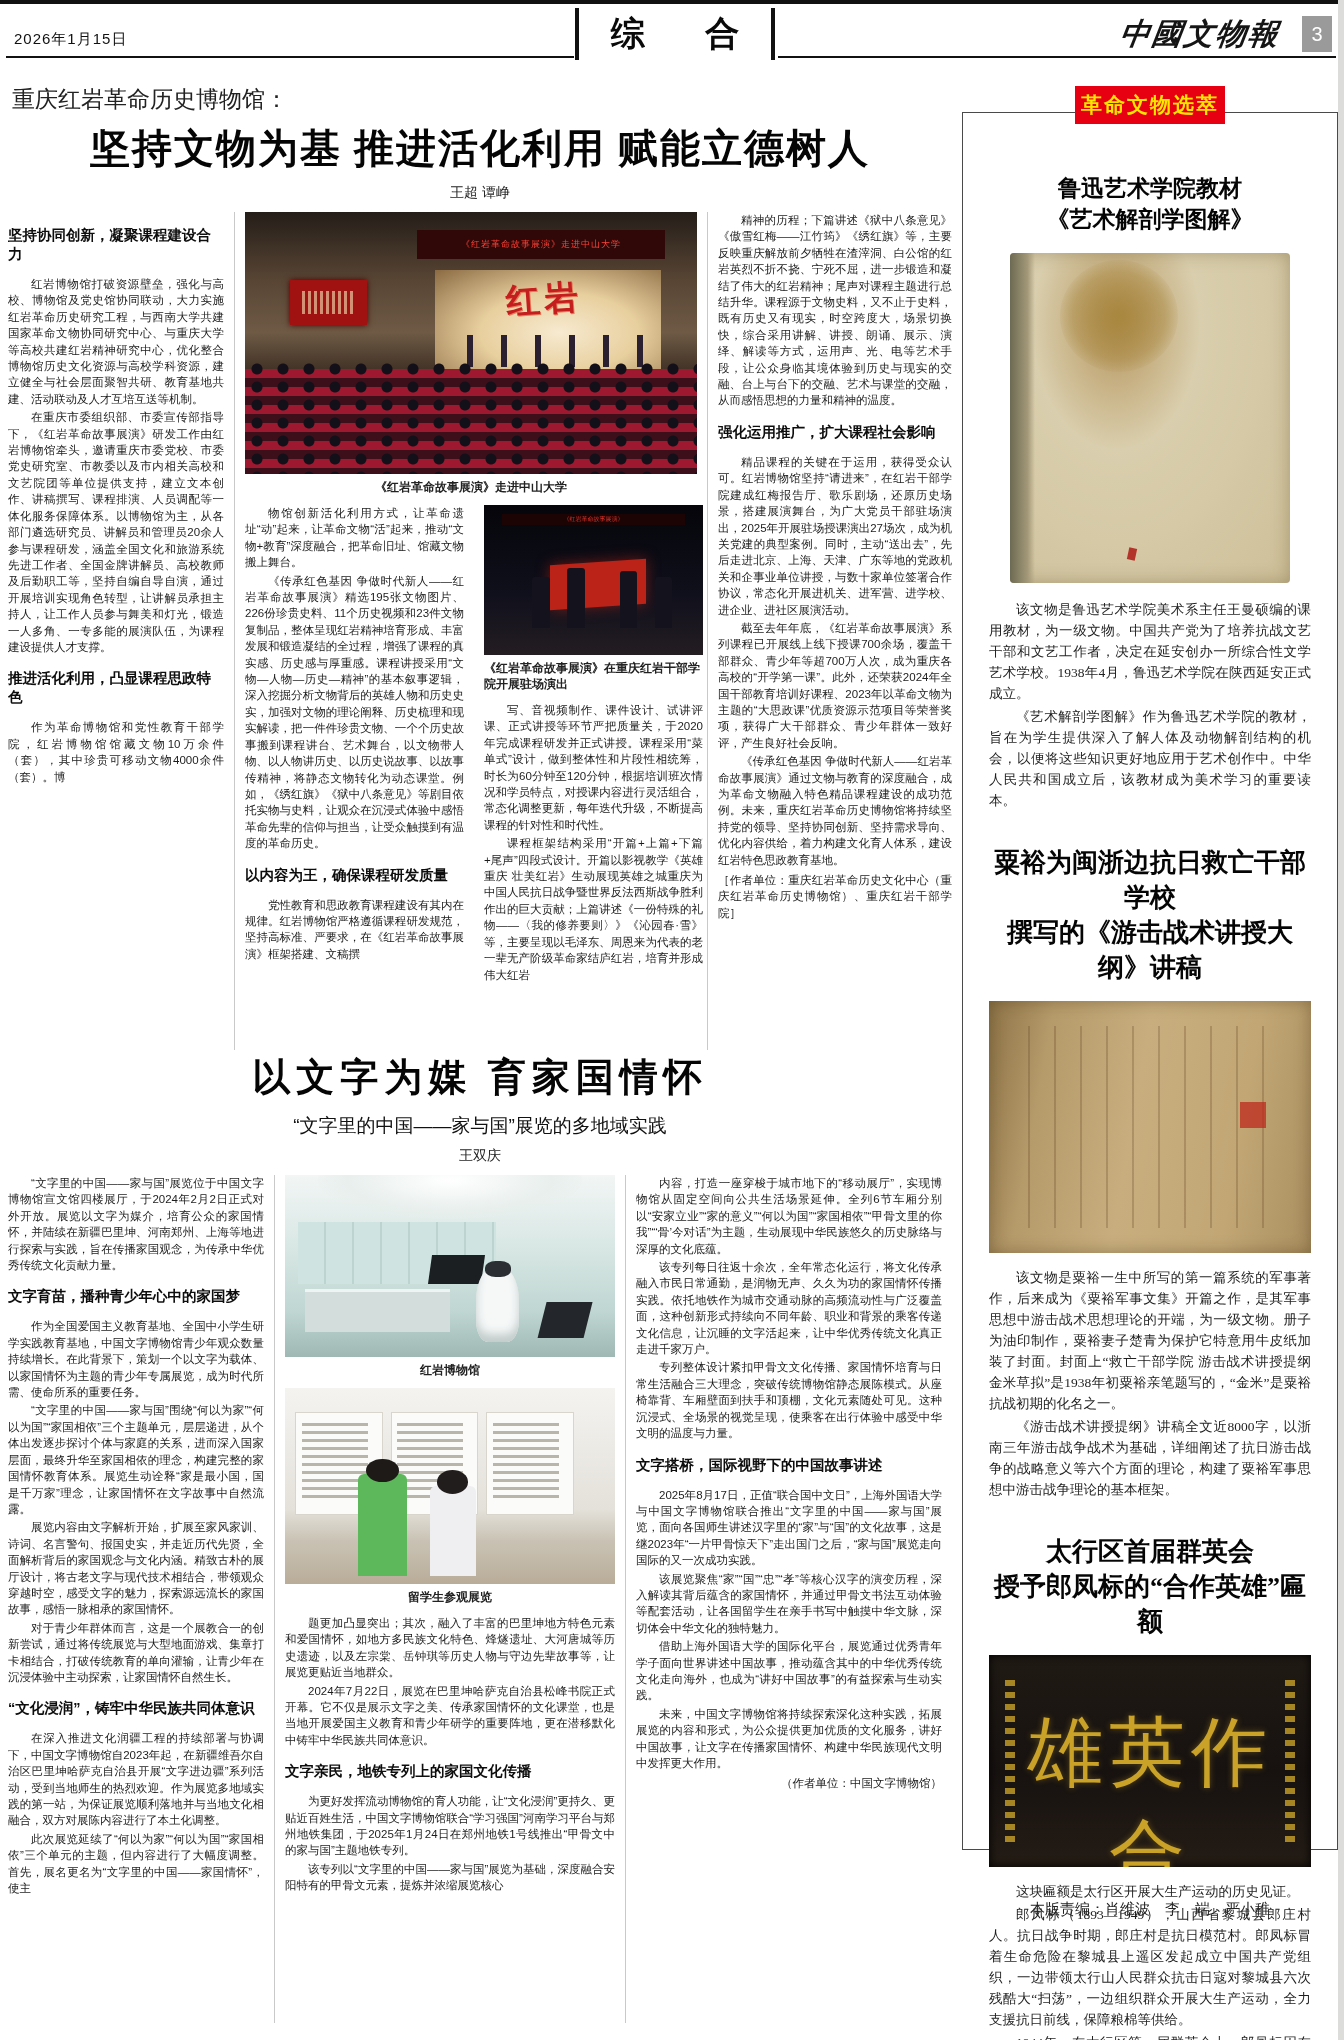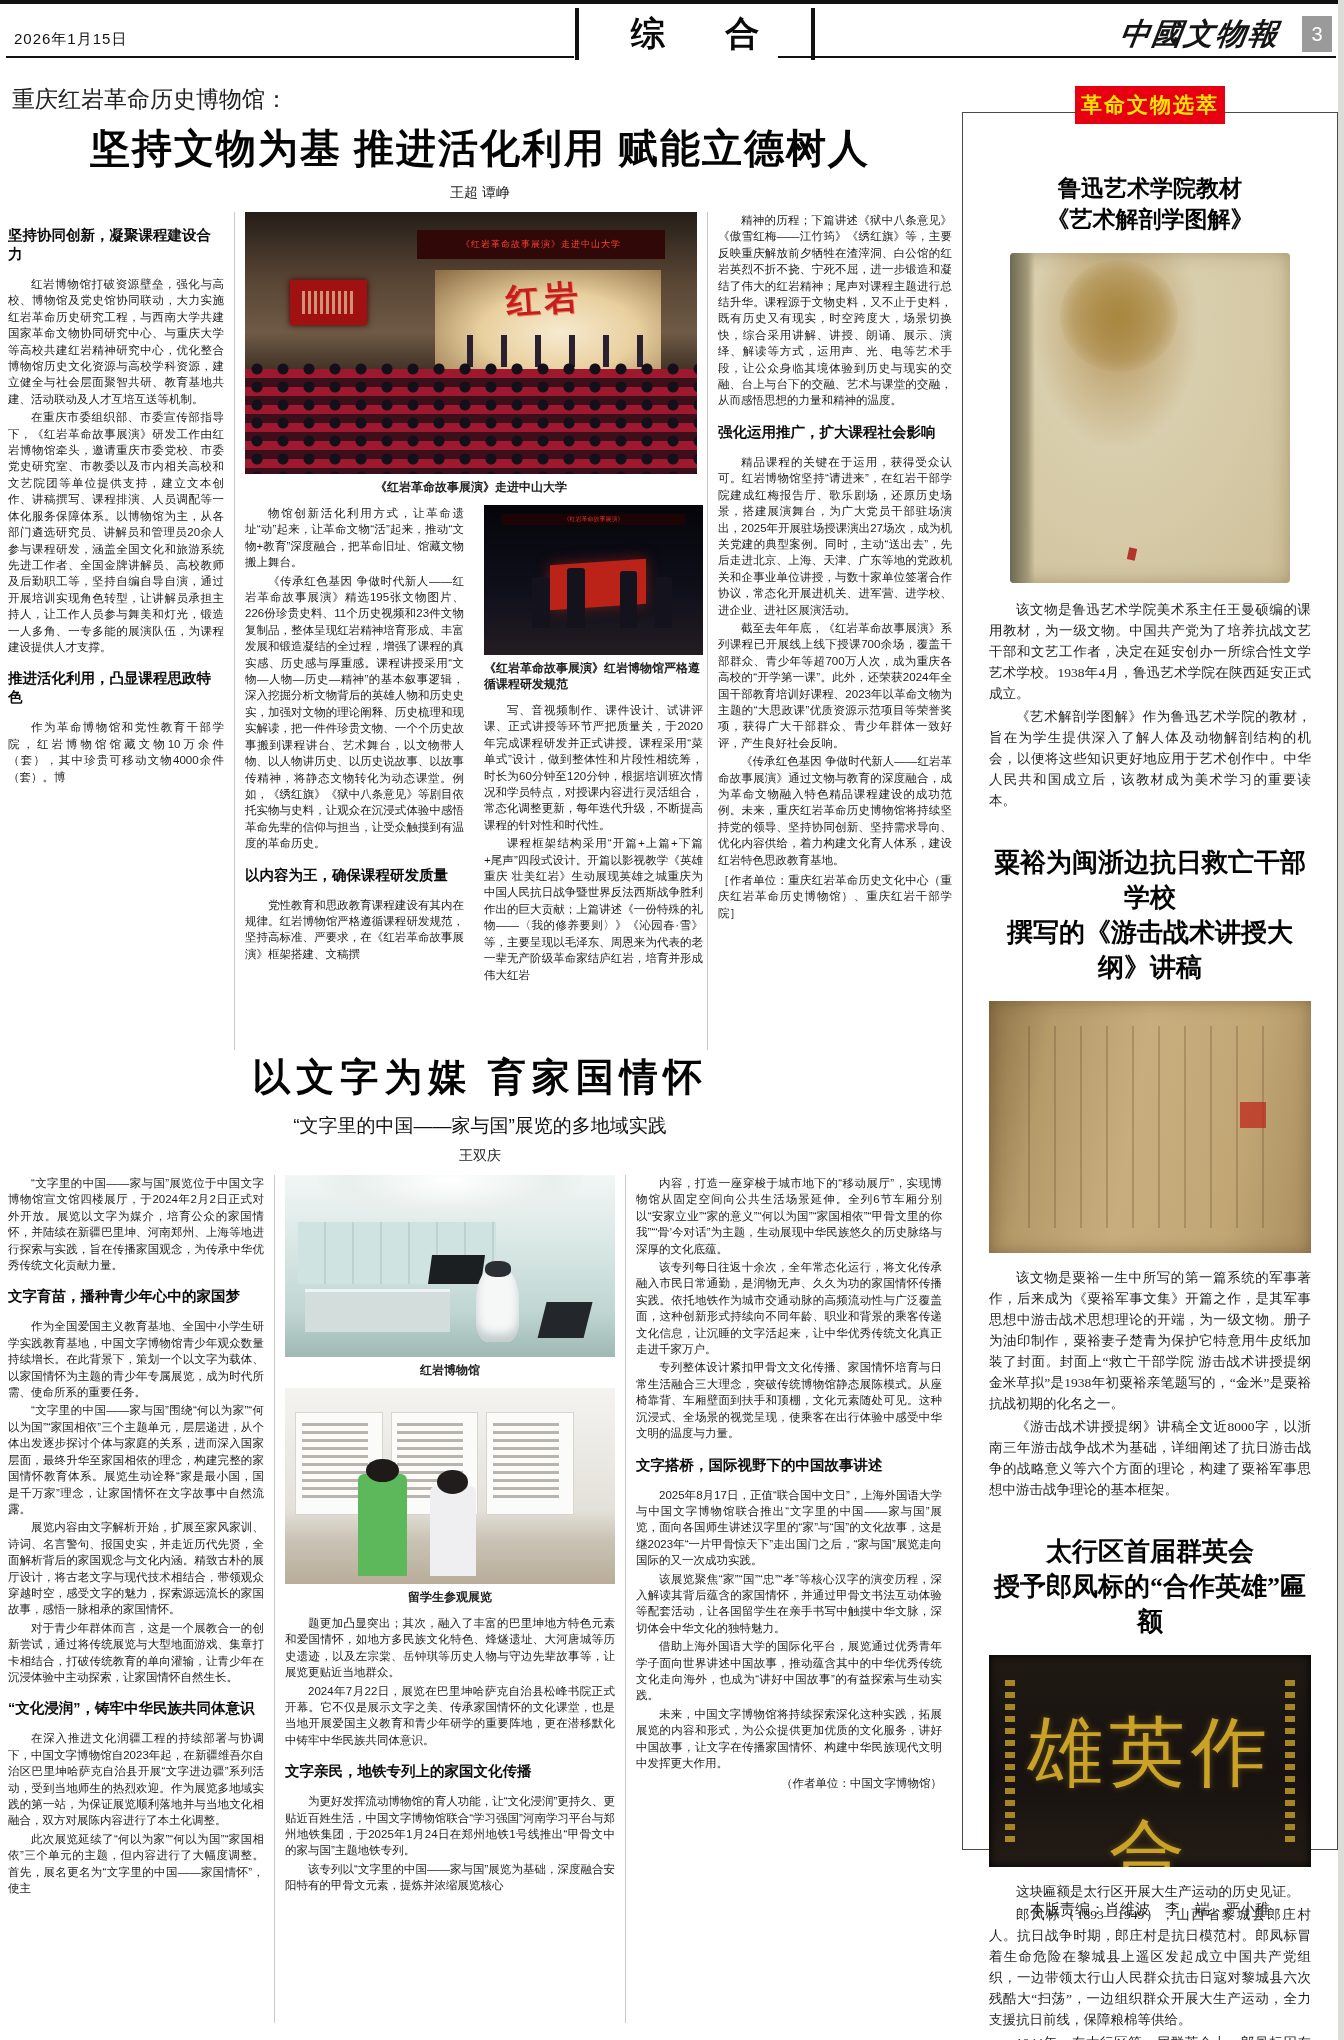--- a/index.html
+++ b/index.html
@@ -3,21 +3,21 @@
 <meta charset="utf-8">
 <style>
   html,body{margin:0;padding:0;background:#e8e8e6;}
   .page{position:relative;width:1344px;height:2040px;background:#ffffff;overflow:hidden;
         font-family:"Liberation Sans",sans-serif;color:#161616;}
   
   .topbar{position:absolute;left:0;top:0;width:1344px;height:4px;background:#111;}
   .hdr-date{position:absolute;left:14px;top:30px;font-size:15px;letter-spacing:1px;color:#111;}
   .hdr-rule-l{position:absolute;left:6px;top:56px;width:568px;height:2px;background:#111;}
   .hdr-rule-r{position:absolute;left:778px;top:56px;width:558px;height:2px;background:#111;}
-  .hdr-sec{position:absolute;left:575px;top:8px;width:240px;height:52px;display:flex;align-items:center;justify-content:flex-start;}
+  .hdr-sec{position:absolute;left:575px;top:8px;width:200px;height:52px;display:flex;align-items:center;justify-content:flex-start;}
   .hdr-sec .bar{width:4px;height:52px;background:#111;}
   .hdr-sec .sec-t{flex:1;text-align:center;font-size:34px;font-weight:bold;letter-spacing:26px;text-indent:26px;
                   font-family:"Liberation Serif",serif;color:#0a0a0a;}
   .masthead{position:absolute;right:64px;top:14px;font-size:30px;font-style:italic;font-weight:bold;
             font-family:"Liberation Serif",serif;transform:skewX(-8deg);letter-spacing:2px;color:#151515;}
   .pageno{position:absolute;right:12px;top:16px;width:30px;height:36px;background:#9a9a9a;color:#fff;
           display:flex;align-items:center;justify-content:center;font-size:20px;}
   
   .a-kicker{font-size:23px;color:#222;margin:0 0 6px 4px;}
   .a-head1{font-family:"Liberation Serif",serif;font-weight:900;font-size:40px;letter-spacing:2px;
@@ -186,21 +186,21 @@
             <div class="photo ph2">
               <div class="led2">
                   <span>《红岩革命故事展演》</span>
                 </div>
               <div class="flag"></div>
               <div class="fig" style="left:22%"></div>
               <div class="fig" style="left:38%;height:40%"></div>
               <div class="fig" style="left:62%;height:38%"></div>
               <div class="fig" style="left:78%"></div>
             </div>
-            <div class="capt">《红岩革命故事展演》红岩博物馆严格遵循课程研发规范</div>
+            <div class="capt">《红岩革命故事展演》在重庆红岩干部学院开展驻场演出</div>
             <p>写、音视频制作、课件设计、试讲评课、正式讲授等环节严把质量关，于2020年完成课程研发并正式讲授。课程采用“菜单式”设计，做到整体性和片段性相统筹，时长为60分钟至120分钟，根据培训班次情况和学员特点，对授课内容进行灵活组合，常态化调整更新，每年迭代升级，不断提高课程的针对性和时代性。</p>
             <p>课程框架结构采用“开篇+上篇+下篇+尾声”四段式设计。开篇以影视教学《英雄重庆 壮美红岩》生动展现英雄之城重庆为中国人民抗日战争暨世界反法西斯战争胜利作出的巨大贡献；上篇讲述《一份特殊的礼物——〈我的修养要则〉》《沁园春·雪》等，主要呈现以毛泽东、周恩来为代表的老一辈无产阶级革命家结庐红岩，培育并形成伟大红岩</p>
           </div>
         </div>
       </div>
       <div class="vr"></div>
       <div class="ncol c-d">
         <p>精神的历程；下篇讲述《狱中八条意见》《傲雪红梅——江竹筠》《绣红旗》等，主要反映重庆解放前夕牺牲在渣滓洞、白公馆的红岩英烈不折不挠、宁死不屈，进一步锻造和凝结了伟大的红岩精神；尾声对课程主题进行总结升华。课程源于文物史料，又不止于史料，既有历史又有现实，时空跨度大，场景切换快，综合采用讲解、讲授、朗诵、展示、演绎、解读等方式，运用声、光、电等艺术手段，让公众身临其境体验到历史与现实的交融、台上与台下的交融、艺术与课堂的交融，从而感悟思想的力量和精神的温度。</p>
         <div class="subhd">强化运用推广，扩大课程社会影响</div>
         <p>精品课程的关键在于运用，获得受众认可。红岩博物馆坚持“请进来”，在红岩干部学院建成红梅报告厅、歌乐剧场，还原历史场景，搭建展演舞台，为广大党员干部驻场演出，2025年开展驻场授课演出27场次，成为机关党建的典型案例。同时，主动“送出去”，先后走进北京、上海、天津、广东等地的党政机关和企事业单位讲授，与数十家单位签署合作协议，常态化开展进机关、进军营、进学校、进企业、进社区展演活动。</p>

